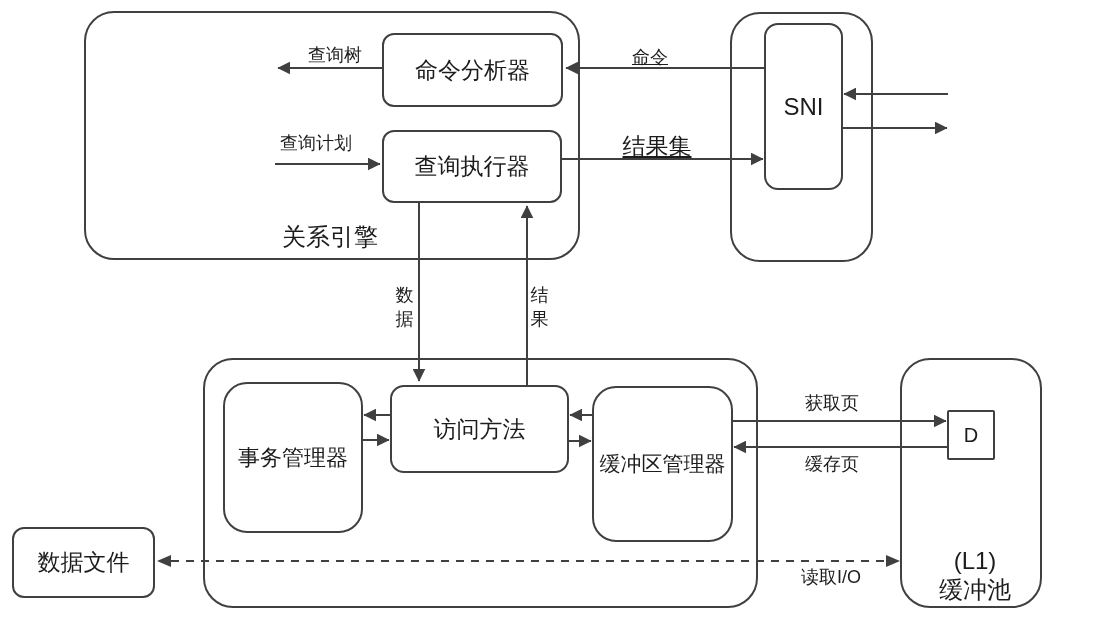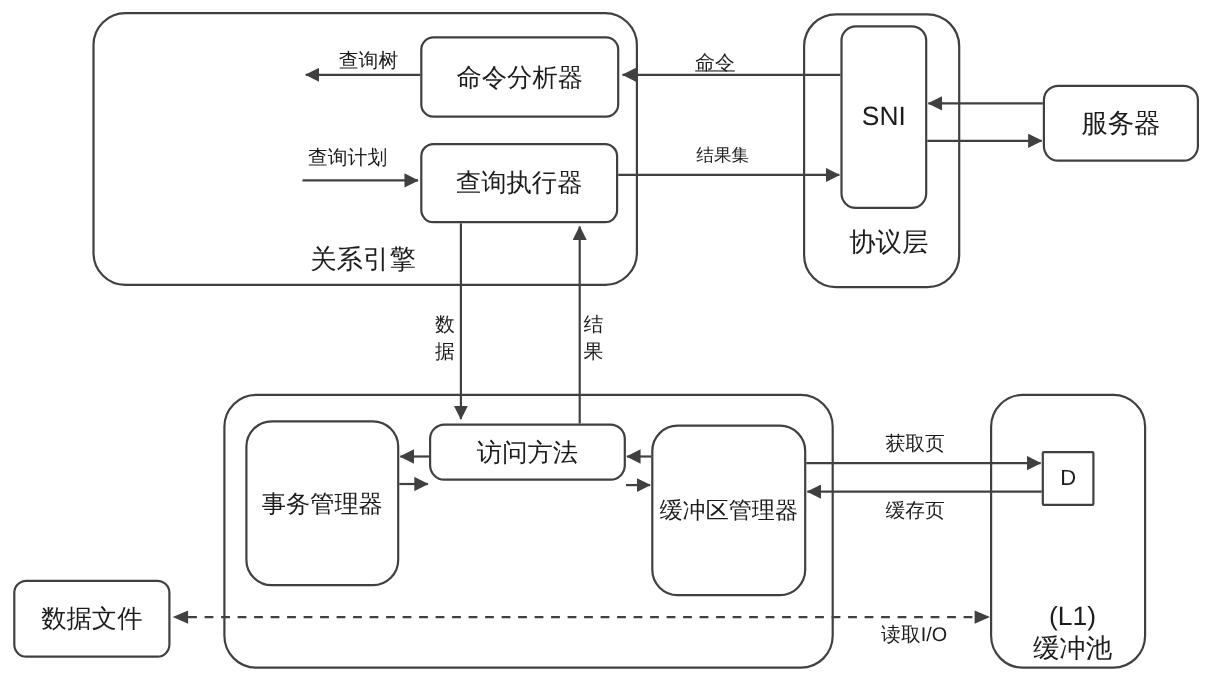--- a/index.html
+++ b/index.html
@@ -51,36 +51,36 @@
   #storage-engine    { left: 203px; top: 358px; width: 555px; height: 250px; border-radius: 30px; }
   #buffer-pool       { left: 900px; top: 358px; width: 142px; height: 250px; border-radius: 30px; }
 
   
   #optimizer           { left: 107px; top: 33px;  width: 168px; height: 170px; border-radius: 28px; font-size: 24px; }
   #command-parser      { left: 382px; top: 33px;  width: 181px; height: 74px;  border-radius: 12px; font-size: 23px; }
   #query-executor      { left: 382px; top: 130px; width: 180px; height: 73px;  border-radius: 12px; font-size: 23px; }
   #sni                 { left: 764px; top: 23px;  width: 79px;  height: 167px; border-radius: 14px; font-size: 24px; }
   #server              { left: 948px; top: 77px;  width: 142px; height: 70px;  border-radius: 14px; font-size: 24px; }
   #transaction-manager { left: 223px; top: 382px; width: 140px; height: 151px; border-radius: 24px; font-size: 22px; }
-  #access-methods      { left: 390px; top: 385px; width: 179px; height: 52px;  border-radius: 14px; font-size: 23px; }
+  #access-methods      { left: 390px; top: 385px; width: 179px; height: 88px;  border-radius: 14px; font-size: 23px; }
   #buffer-manager      { left: 592px; top: 386px; width: 141px; height: 156px; border-radius: 24px; font-size: 21px; }
   #page-d              { left: 947px; top: 410px; width: 48px;  height: 50px;  border-radius: 2px;  font-size: 20px; }
   #data-file           { left: 12px;  top: 527px; width: 143px; height: 71px;  border-radius: 12px; font-size: 23px; }
 
   
   #relational-engine-label { left: 230px; top: 222px; width: 200px; font-size: 24px; }
   #protocol-layer-label    { left: 708px; top: 206px; width: 200px; font-size: 24px; }
   #storage-engine-label    { left: 353px; top: 571px; width: 200px; font-size: 24px; }
   #buffer-pool-label       { left: 875px; top: 546px; width: 200px; font-size: 24px; line-height: 29px; }
 
   
   #query-tree-label { left: 285px; top: 44px;  width: 100px; font-size: 18px; }
   #query-plan-label { left: 246px; top: 132px; width: 140px; font-size: 18px; }
   #command-label    { left: 600px; top: 46px;  width: 100px; font-size: 18px; text-decoration: underline; }
-  #result-set-label { left: 607px; top: 132px; width: 100px; font-size: 16px; }
+  #result-set-label { left: 607px; top: 132px; width: 100px; font-size: 23px; text-decoration: underline; }
   #data-label       { left: 393px; top: 283px; width: 23px;  font-size: 18px; }
   #result-label     { left: 528px; top: 283px; width: 23px;  font-size: 18px; }
   #fetch-page-label { left: 782px; top: 392px; width: 100px; font-size: 18px; }
   #cache-page-label { left: 782px; top: 453px; width: 100px; font-size: 18px; }
   #read-io-label    { left: 781px; top: 566px; width: 100px; font-size: 18px; }
 </style>
 </head>
 <body>
 
 <div class="canvas">
@@ -92,41 +92,37 @@
 
   <div class="shape" id="command-parser">
     <span>命令分析器</span>
   </div>
   <div class="shape" id="query-executor">
     <span>查询执行器</span>
   </div>
   <div class="shape" id="sni">
     <span>SNI</span>
   </div>
-  <div class="shape" id="server">
-    <span>服务器</span>
-  </div>
   <div class="shape" id="transaction-manager">
     <span>事务管理器</span>
   </div>
   <div class="shape" id="access-methods">
     <span>访问方法</span>
   </div>
   <div class="shape" id="buffer-manager">
     <span>缓冲区管理器</span>
   </div>
   <div class="shape" id="page-d">
     <span>D</span>
   </div>
   <div class="shape" id="data-file">
     <span>数据文件</span>
   </div>
 
   <div class="lbl" id="relational-engine-label">关系引擎</div>
-  <div class="lbl" id="protocol-layer-label">协议层</div>
   <div class="lbl prelines" id="buffer-pool-label">(L1)
 缓冲池</div>
 
   <svg class="arrow-layer" viewBox="0 0 1102 622" xmlns="http://www.w3.org/2000/svg">
     <defs>
       <marker id="ah" viewBox="0 0 10 10" refX="9.5" refY="5" markerWidth="6.5" markerHeight="6.5" orient="auto">
         <path d="M0 0 L10 5 L0 10 Z" fill="#404040"></path>
       </marker>
     </defs>
     <g>

